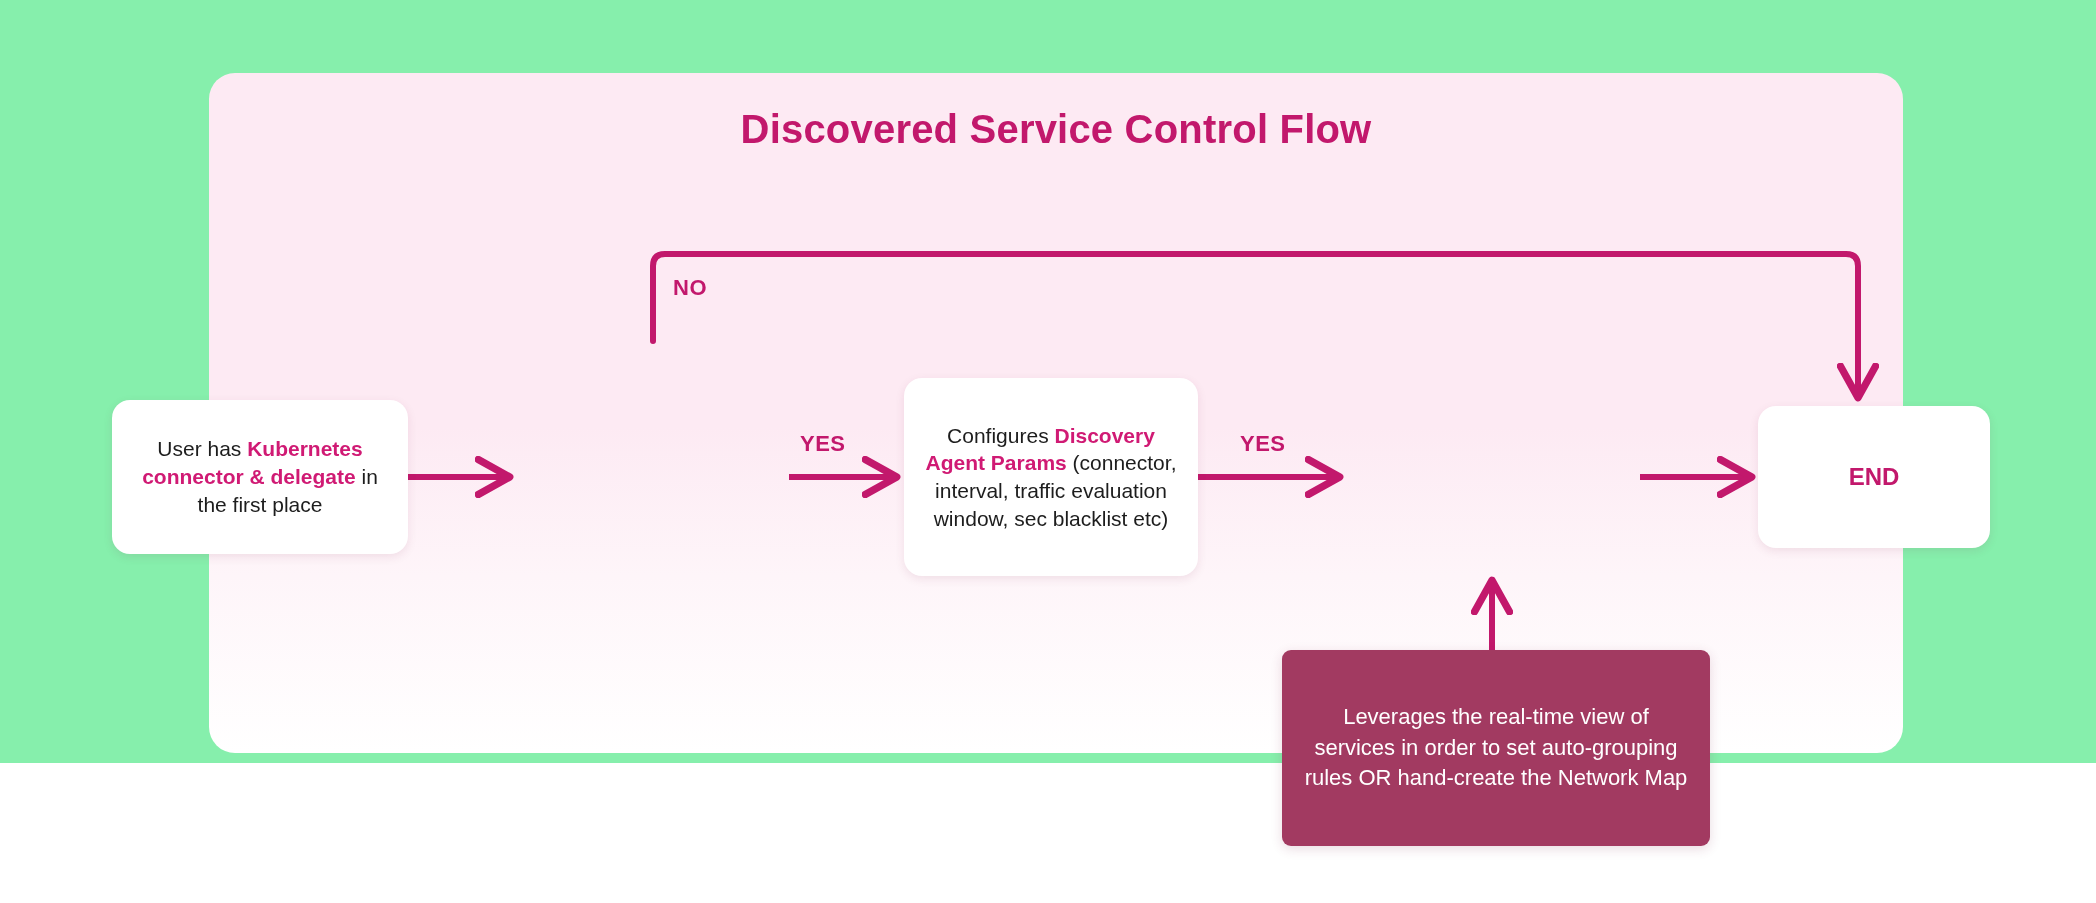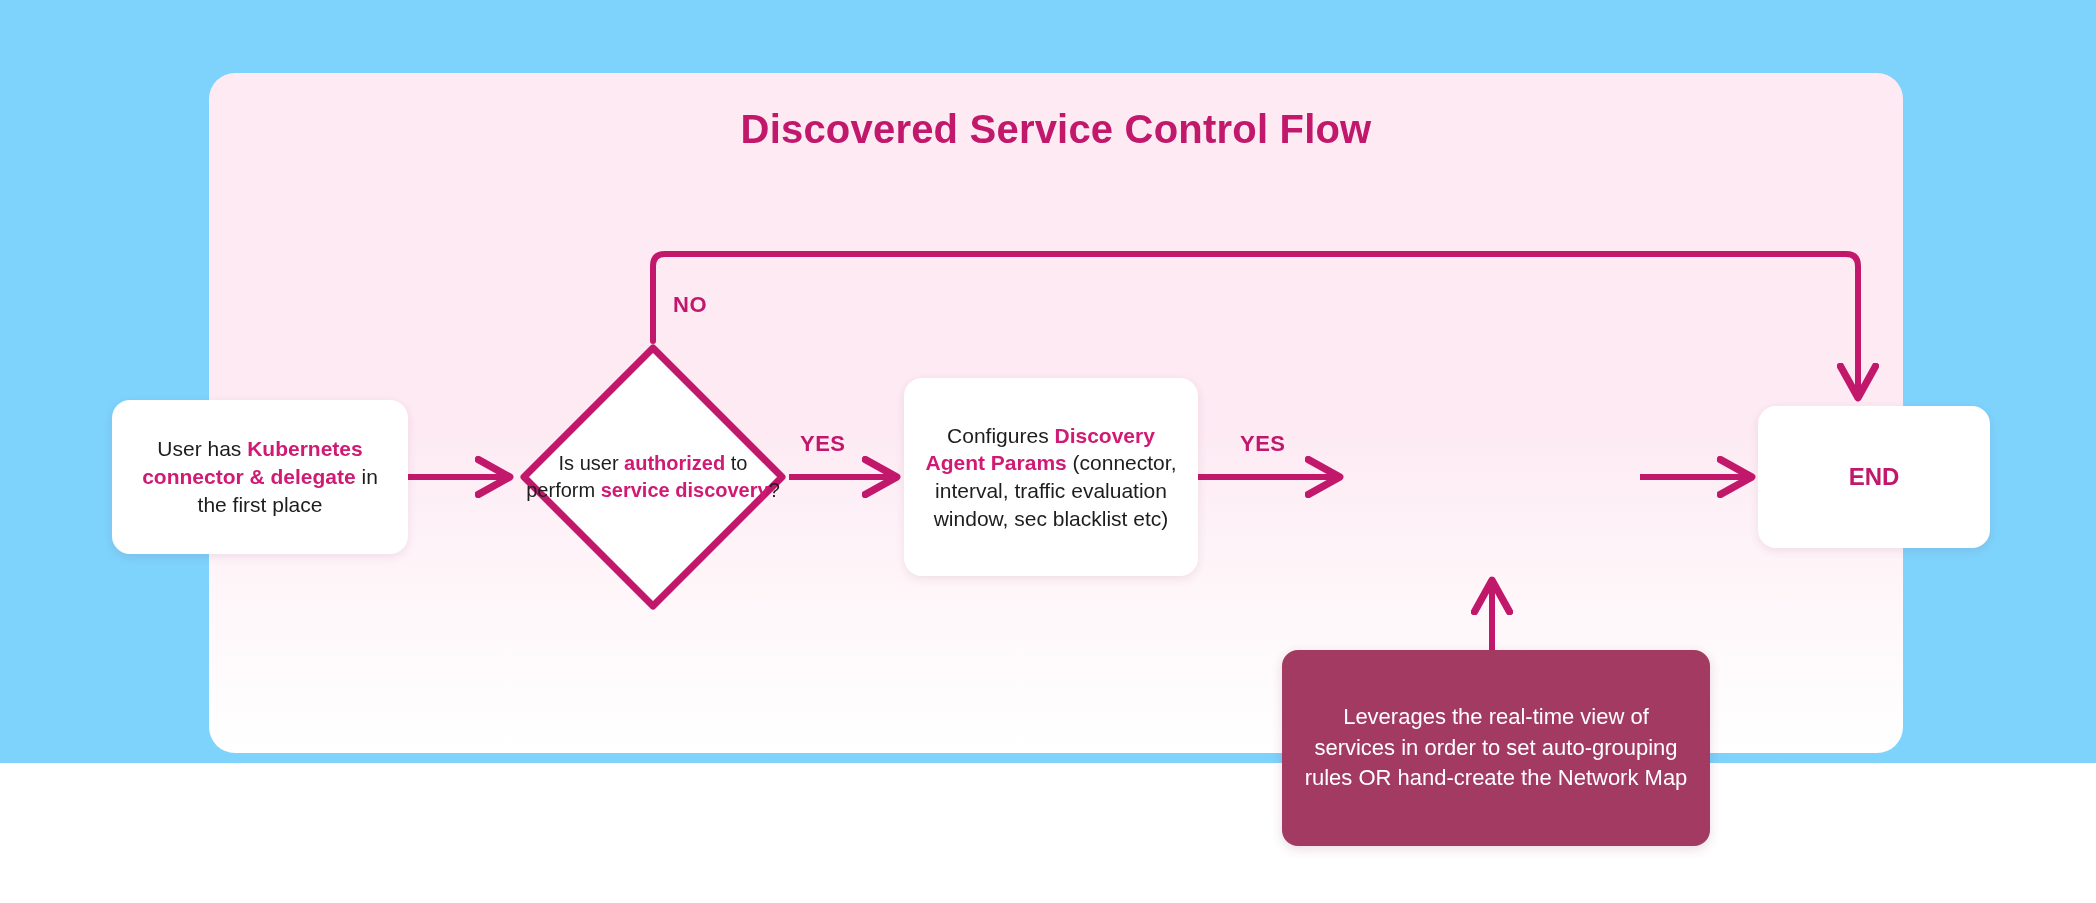--- a/index.html
+++ b/index.html
@@ -12,21 +12,21 @@
     height: 903px;
     font-family: "Liberation Sans", sans-serif;
     overflow: hidden;
     position: relative;
   }
   #stage {
     position: absolute;
     left: 0; top: 0;
     width: 2096px;
     height: 763px;
-    background: #7dd3fc;
+    background: #86efac;
   }
   
   .panel {
     position: absolute;
     left: 209px;
     top: 73px;
     width: 1694px;
     height: 680px;
     border-radius: 26px;
     background: linear-gradient(to bottom, #fdeaf3 0%, #fdeaf3 52%, #fef5f9 74%, #ffffff 100%);
@@ -71,21 +71,21 @@
                  font-size: 24px; font-weight: 700; color: #c2186c; }
 
   
   #node-callout {
     position: absolute;
     left: 1282px;
     top: 650px;
     width: 428px;
     height: 196px;
     background: #a23a61;
-    border-radius: 16px;
+    border-radius: 9px;
     box-shadow: 0 3px 12px rgba(120, 30, 70, 0.16);
     display: flex;
     align-items: center;
     justify-content: center;
     text-align: center;
     color: #ffffff;
     font-size: 22px;
     line-height: 1.38;
     padding: 10px 18px;
     box-sizing: border-box;
@@ -131,21 +131,21 @@
     pointer-events: none;
   }
   
   .edge-label {
     position: absolute;
     font-size: 22px;
     font-weight: 700;
     color: #c2186c;
     letter-spacing: 0.5px;
   }
-  #label-no   { left: 673px;  top: 292px; }
+  #label-no   { left: 673px;  top: 275px; }
   #label-yes1 { left: 800px;  top: 431px; }
   #label-yes2 { left: 1240px; top: 431px; }
 </style>
 </head>
 <body>
 
 <div id="stage">
 
   <div class="panel"></div>
 
@@ -172,28 +172,20 @@
   </svg>
 
   <div class="edge-label" id="label-no">NO</div>
   <div class="edge-label" id="label-yes1">YES</div>
   <div class="edge-label" id="label-yes2">YES</div>
 
   <div class="node" id="node-start">
     <span><span>User has </span><span class="em">Kubernetes connector &amp; delegate</span><span> in the first place</span></span>
   </div>
 
-  <div id="node-decision">
-    <svg class="dia-svg" viewBox="0 0 272 272" xmlns="http://www.w3.org/2000/svg">
-      <path d="M 136 7 L 265 136 L 136 265 L 7 136 Z" fill="#ffffff" stroke="#c2186c" stroke-width="7" stroke-linejoin="round"></path>
-    </svg>
-    <div class="dia-text">
-      <span><span>Is user </span><span class="em">authorized</span><span> to perform </span><span class="em">service discovery</span><span>?</span></span>
-    </div>
-  </div>
 
   <div class="node" id="node-params">
     <span><span>Configures </span><span class="em">Discovery Agent Params</span><span> (connector, interval, traffic evaluation window, sec blacklist etc)</span></span>
   </div>
 
 
   <div class="node" id="node-end">
     <span>END</span>
   </div>
 

